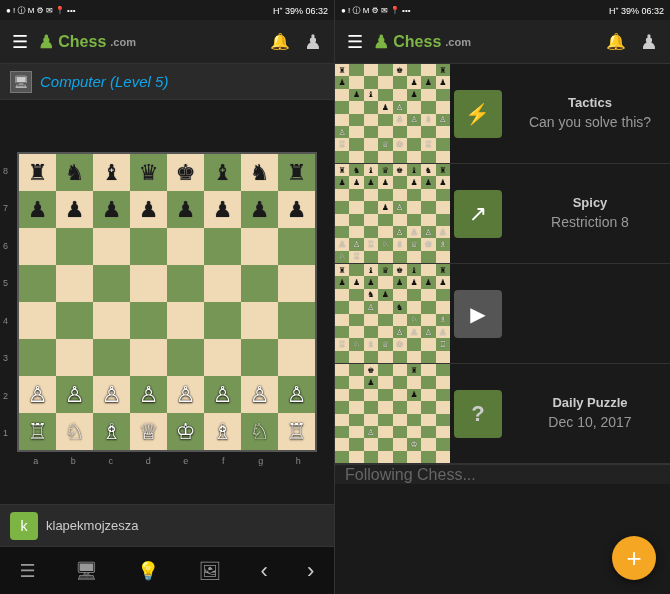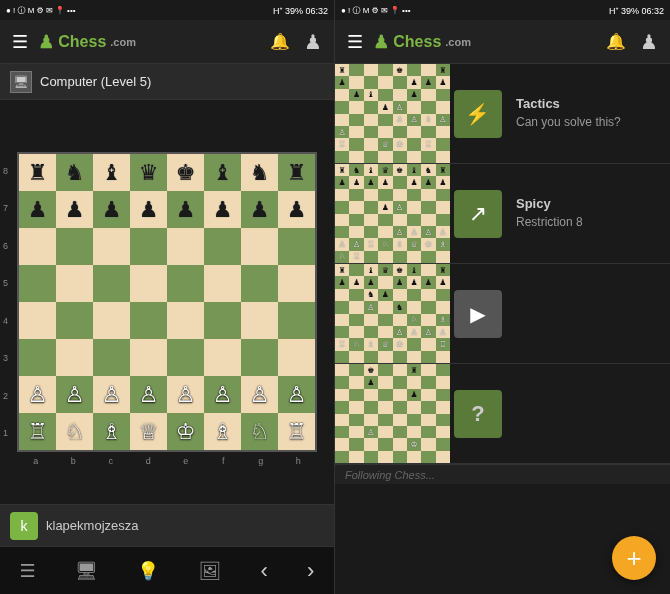--- a/index.html
+++ b/index.html
@@ -87,22 +87,23 @@
       height: 22px;
       background: #555;
       border: 1px solid #777;
       display: flex;
       align-items: center;
       justify-content: center;
       font-size: 12px;
       color: #ccc;
     }
     .opponent-name {
-      color: #e5e5e5;
-      font-size: 13px;
+      color: #0ea5e9;
+      font-size: 15px;
+      font-style: italic;
     }
 
     
     .chess-board-container {
       flex: 1;
       display: flex;
       align-items: center;
       justify-content: center;
       background: #1a1a1a;
       padding: 4px;
@@ -237,25 +238,27 @@
       padding: 10px 6px;
       display: flex;
       flex-direction: column;
       justify-content: center;
     }
     .feed-title {
       color: #ccc;
       font-size: 13px;
       font-weight: bold;
       margin-bottom: 3px;
+      text-align: center;
     }
     .feed-subtitle {
       color: #999;
-      font-size: 12px;
+      font-size: 14px;
       line-height: 1.4;
+      text-align: center;
     }
 
     
     .fab {
       position: absolute;
       bottom: 14px;
       right: 14px;
       width: 44px;
       height: 44px;
       border-radius: 50%;
@@ -763,22 +766,24 @@
               <div class="mini-cell dark"></div>
               <div class="mini-cell light"></div>
               <div class="mini-cell dark"></div>
               <div class="mini-cell light"></div>
               <div class="mini-cell dark"></div>
               <div class="mini-cell light"></div>
             </div>
           </div>
           <div class="feed-icon-block" style="background: rgb(90, 122, 58); font-size: 22px; font-weight: bold; color: rgb(204, 204, 204);">?</div>
           <div class="feed-text">
+            <div class="feed-title">Daily Puzzle</div>
+            <div class="feed-subtitle">Dec 10, 2017</div>
           </div>
         </div>
         <div style="height: 20px; background: rgb(34, 34, 34); border-top: 1px solid rgb(51, 51, 51); display: flex; align-items: center; padding: 0px 10px;">
-          <span style="color: rgb(102, 102, 102); font-size: 11px; font-style: italic;">Following Chess...</span>
+          <span style="color: rgb(102, 102, 102); font-size: 16px;">Following Chess...</span>
         </div>
       </div>
   </div>
 
   <div class="fab">+</div>
 </div>
 
 </body></html>

